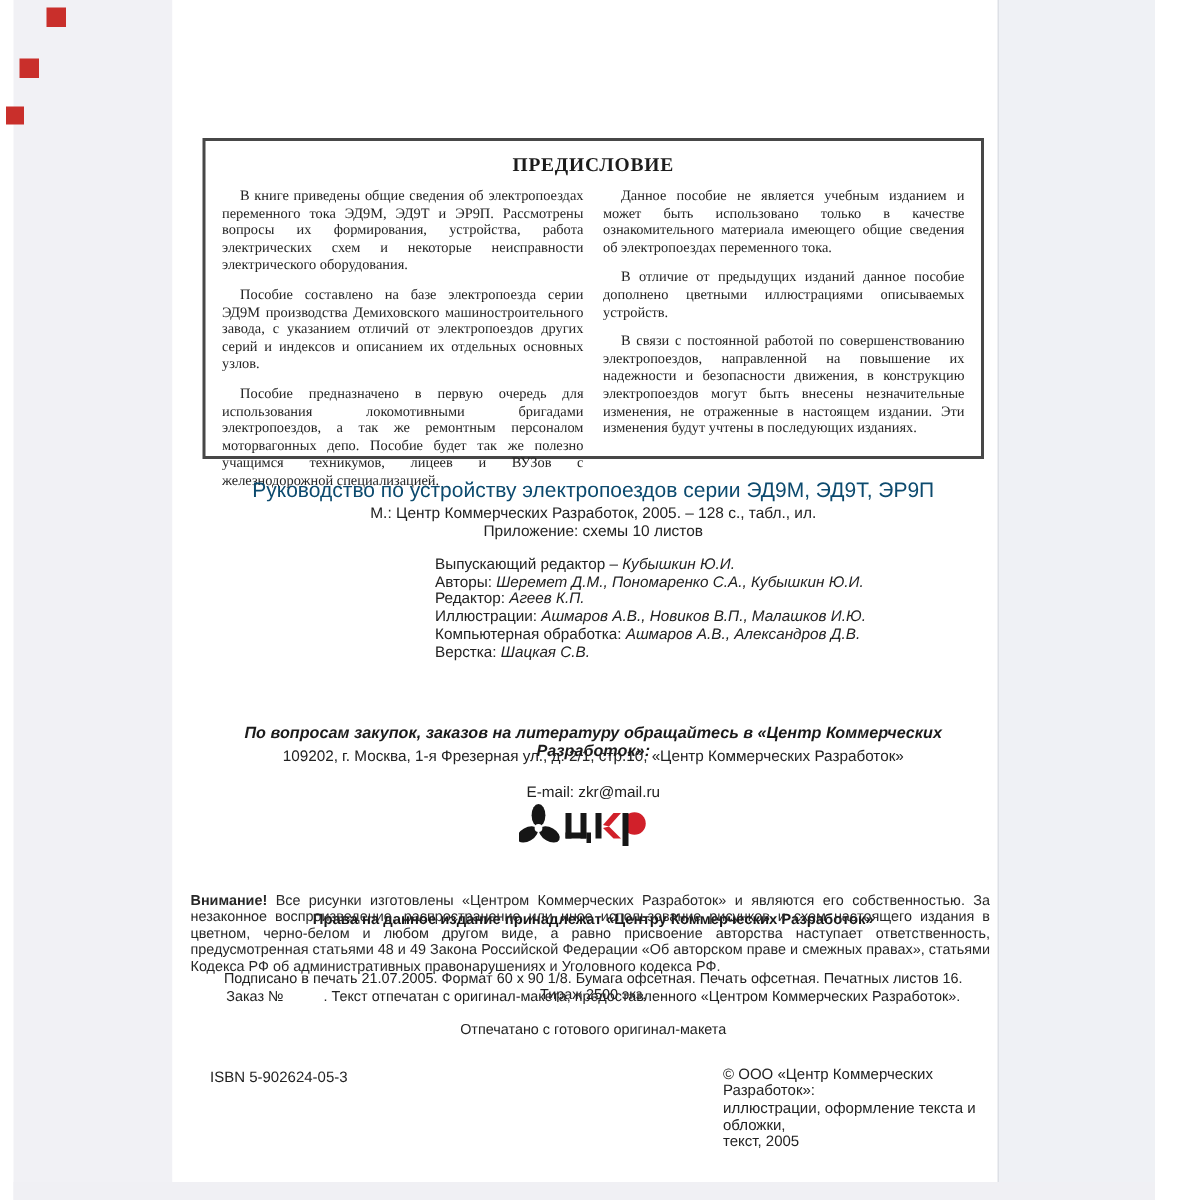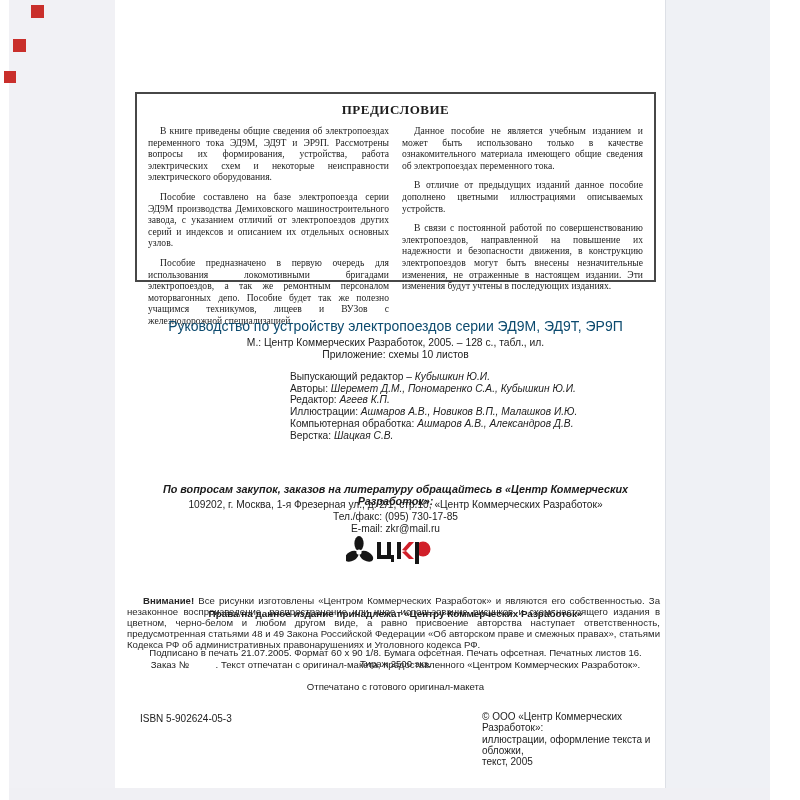--- a/index.html
+++ b/index.html
@@ -17,21 +17,21 @@
     position:absolute;left:115px;top:0;width:550px;height:788px;background:#fff;
     border-right:1px solid #dde0e6;
   }
   .red-mark{position:absolute;background:#c92f2b;}
   .red-mark.m1{left:31px;top:5px;width:13px;height:13px;}
   .red-mark.m2{left:13px;top:39px;width:13px;height:13px;}
   .red-mark.m3{left:4px;top:71px;width:12px;height:12px;}
 
   
   .preface-box{
-    position:absolute;left:20px;top:92px;width:521px;height:190px;
+    position:absolute;left:20px;top:92px;width:521px;height:214px;
     border:2px solid #474747;box-sizing:border-box;
     padding:5px 11px 0 11px;
     font-family:"Liberation Serif", serif;
   }
   .preface-heading{
     text-align:center;font-weight:bold;font-size:13px;letter-spacing:.5px;
     margin:3px 0 7px 0;color:#1c1c1c;
   }
   .preface-cols{display:flex;gap:13px;}
   .preface-col{flex:1;min-width:0;}
@@ -53,21 +53,21 @@
   .phone-line{top:511px;font-size:10.2px;}
   .email-line{top:523px;font-size:10.2px;}
 
   .logo-wrap{position:absolute;left:50%;top:533px;transform:translateX(-50%);width:88px;height:40px;}
 
   .rights-heading{top:584px;font-weight:bold;font-size:9.9px;color:#1b1b1b;margin-top:24px;}
   .rights-para{
     position:absolute;left:12px;top:596px;width:533px;
     font-size:9.6px;line-height:10.9px;text-align:justify;color:#282828;
   }
-  .rights-attention{font-weight:bold;margin-left:16px;}
+  .rights-attention{font-weight:bold;}
 
   .print1{top:647px;font-size:9.6px;}
   .print2{top:659px;font-size:9.6px;white-space:pre-wrap;}
   .print3{top:681px;font-size:9.6px;}
 
   .isbn{position:absolute;left:25px;top:713px;font-size:10px;}
   .copyright{position:absolute;left:367px;top:711px;font-size:10px;line-height:11.3px;}
 </style>
 </head>
 <body>
@@ -106,21 +106,20 @@
     <div><span>Выпускающий редактор – </span><span class="credit-names">Кубышкин Ю.И.</span></div>
     <div><span>Авторы: </span><span class="credit-names">Шеремет Д.М., Пономаренко С.А., Кубышкин Ю.И.</span></div>
     <div><span>Редактор: </span><span class="credit-names">Агеев К.П.</span></div>
     <div><span>Иллюстрации: </span><span class="credit-names">Ашмаров А.В., Новиков В.П., Малашков И.Ю.</span></div>
     <div><span>Компьютерная обработка: </span><span class="credit-names">Ашмаров А.В., Александров Д.В.</span></div>
     <div><span>Верстка: </span><span class="credit-names">Шацкая С.В.</span></div>
   </div>
 
   <div class="center-line orders-heading">По вопросам закупок, заказов на литературу обращайтесь в «Центр Коммерческих Разработок»:</div>
   <div class="center-line address-line">109202, г. Москва, 1-я Фрезерная ул., д. 2/1, стр.10, «Центр Коммерческих Разработок»</div>
-  <div class="center-line phone-line">Тел./факс: (095) 730-17-85</div>
   <div class="center-line email-line">E-mail: zkr@mail.ru</div>
 
   <div class="logo-wrap">
     <svg width="88" height="40" viewBox="0 0 88 40">
 
       <g>
         <g transform="rotate(0 13 19)">
             <ellipse cx="13" cy="10.5" rx="4.6" ry="7.5" fill="#161616"></ellipse>
           </g>
         <g transform="rotate(120 13 19)">

